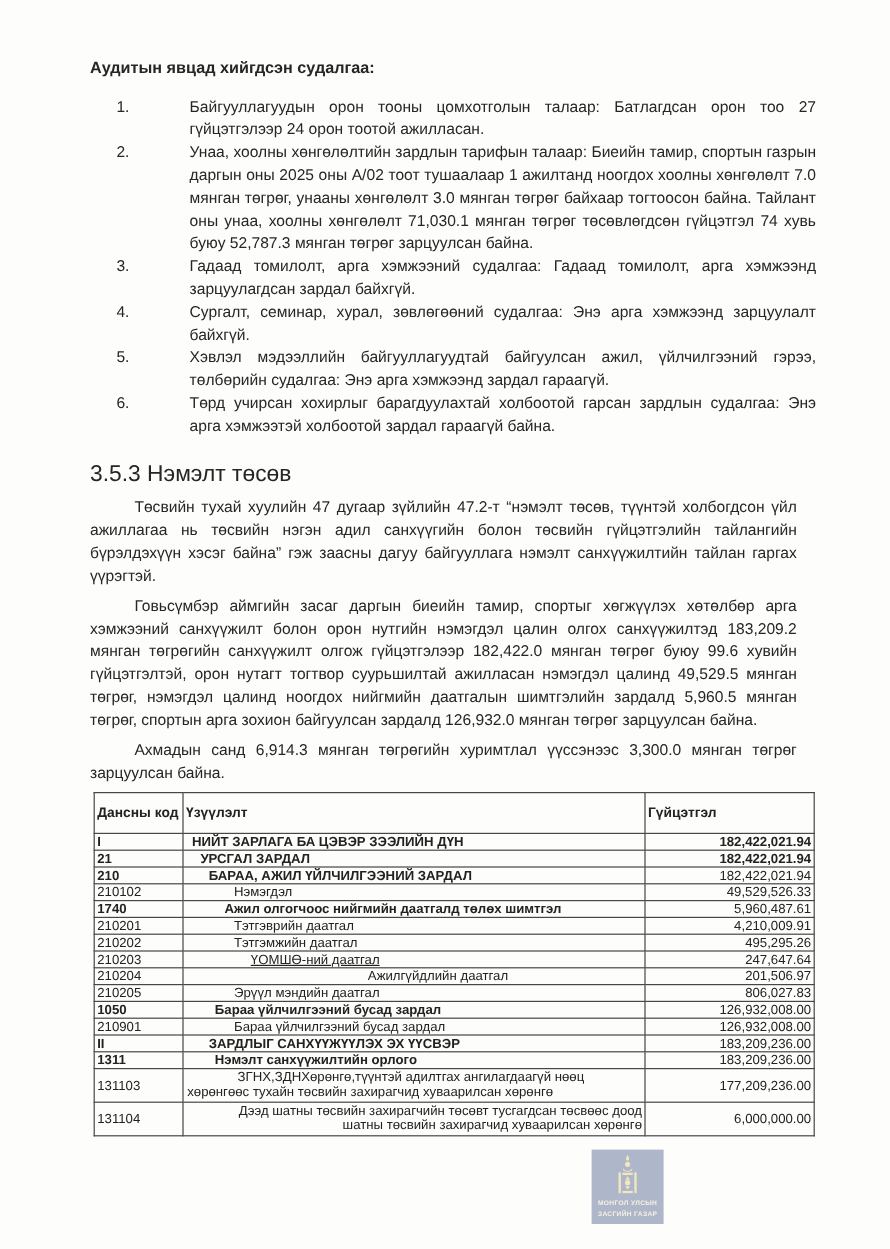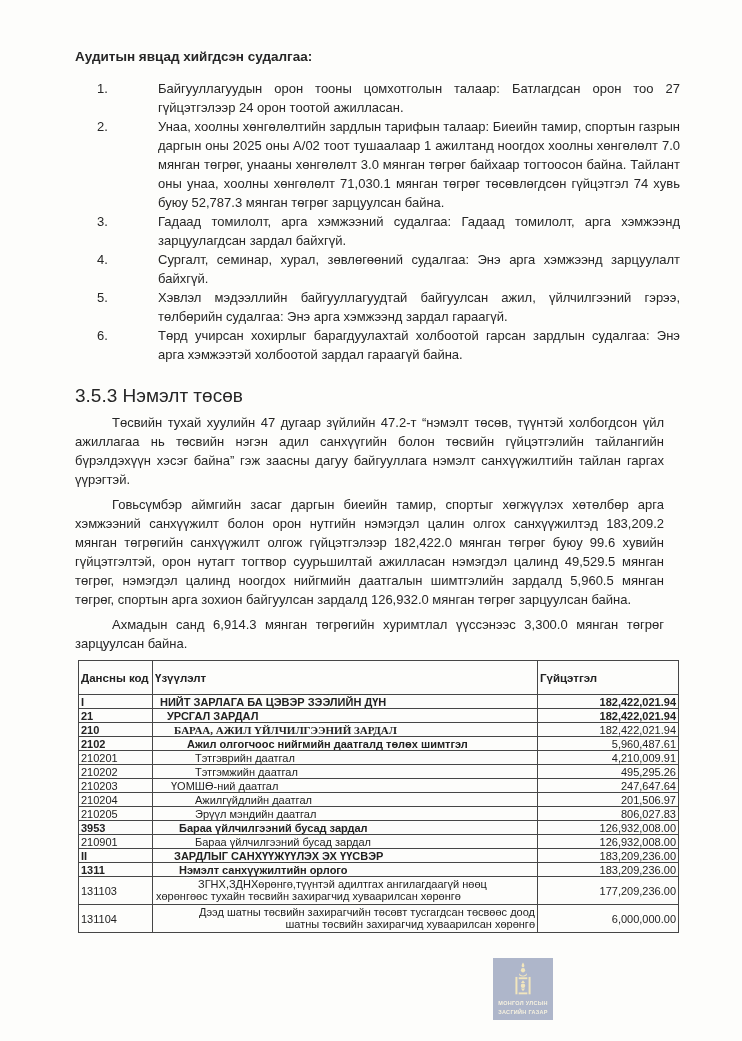--- a/index.html
+++ b/index.html
@@ -131,55 +131,60 @@
           <td class="name b" style="padding-left: 7px;">НИЙТ ЗАРЛАГА БА ЦЭВЭР ЗЭЭЛИЙН ДҮН</td>
           <td class="val b">182,422,021.94</td>
         </tr>
         <tr>
           <td class="code b">21</td>
           <td class="name b" style="padding-left: 14px; margin-top: 12px;">УРСГАЛ ЗАРДАЛ</td>
           <td class="val b">182,422,021.94</td>
         </tr>
         <tr>
           <td class="code b">210</td>
-          <td class="name b" style="padding-left: 21px; font-family: Liberation Serif, serif;">БАРАА, АЖИЛ ҮЙЛЧИЛГЭЭНИЙ ЗАРДАЛ</td>
+          <td class="name b" style="padding-left: 21px;">БАРАА, АЖИЛ ҮЙЛЧИЛГЭЭНИЙ ЗАРДАЛ</td>
           <td class="val">182,422,021.94</td>
         </tr>
         <tr>
-          <td class="code b">2102</td>
+          <td class="code">210102</td>
+          <td class="name" style="padding-left: 42px;">Нэмэгдэл</td>
+          <td class="val">49,529,526.33</td>
+        </tr>
+        <tr>
+          <td class="code b">1740</td>
           <td class="name b" style="padding-left: 34px; margin-top: 31px;">Ажил олгогчоос нийгмийн даатгалд төлөх шимтгэл</td>
           <td class="val">5,960,487.61</td>
         </tr>
         <tr>
           <td class="code">210201</td>
           <td class="name" style="padding-left: 42px;">Тэтгэврийн даатгал</td>
           <td class="val">4,210,009.91</td>
         </tr>
         <tr>
           <td class="code">210202</td>
           <td class="name" style="padding-left: 42px;">Тэтгэмжийн даатгал</td>
           <td class="val">495,295.26</td>
         </tr>
         <tr>
           <td class="code">210203</td>
-          <td class="name" style="padding-left: 18px;">ҮОМШӨ-ний даатгал</td>
+          <td class="name" style="padding-left: 56px; text-decoration: underline;">ҮОМШӨ-ний даатгал</td>
           <td class="val">247,647.64</td>
         </tr>
         <tr>
           <td class="code">210204</td>
-          <td class="name" style="padding-left: 42px;">Ажилгүйдлийн даатгал</td>
+          <td class="name" style="padding-left: 42px; text-align: center;">Ажилгүйдлийн даатгал</td>
           <td class="val">201,506.97</td>
         </tr>
         <tr>
           <td class="code">210205</td>
           <td class="name" style="padding-left: 42px;">Эрүүл мэндийн даатгал</td>
           <td class="val">806,027.83</td>
         </tr>
         <tr>
-          <td class="code b">3953</td>
+          <td class="code b">1050</td>
           <td class="name b" style="padding-left: 26px;">Бараа үйлчилгээний бусад зардал</td>
           <td class="val">126,932,008.00</td>
         </tr>
         <tr>
           <td class="code">210901</td>
           <td class="name" style="padding-left: 42px;">Бараа үйлчилгээний бусад зардал</td>
           <td class="val">126,932,008.00</td>
         </tr>
         <tr>
           <td class="code b">II</td>

